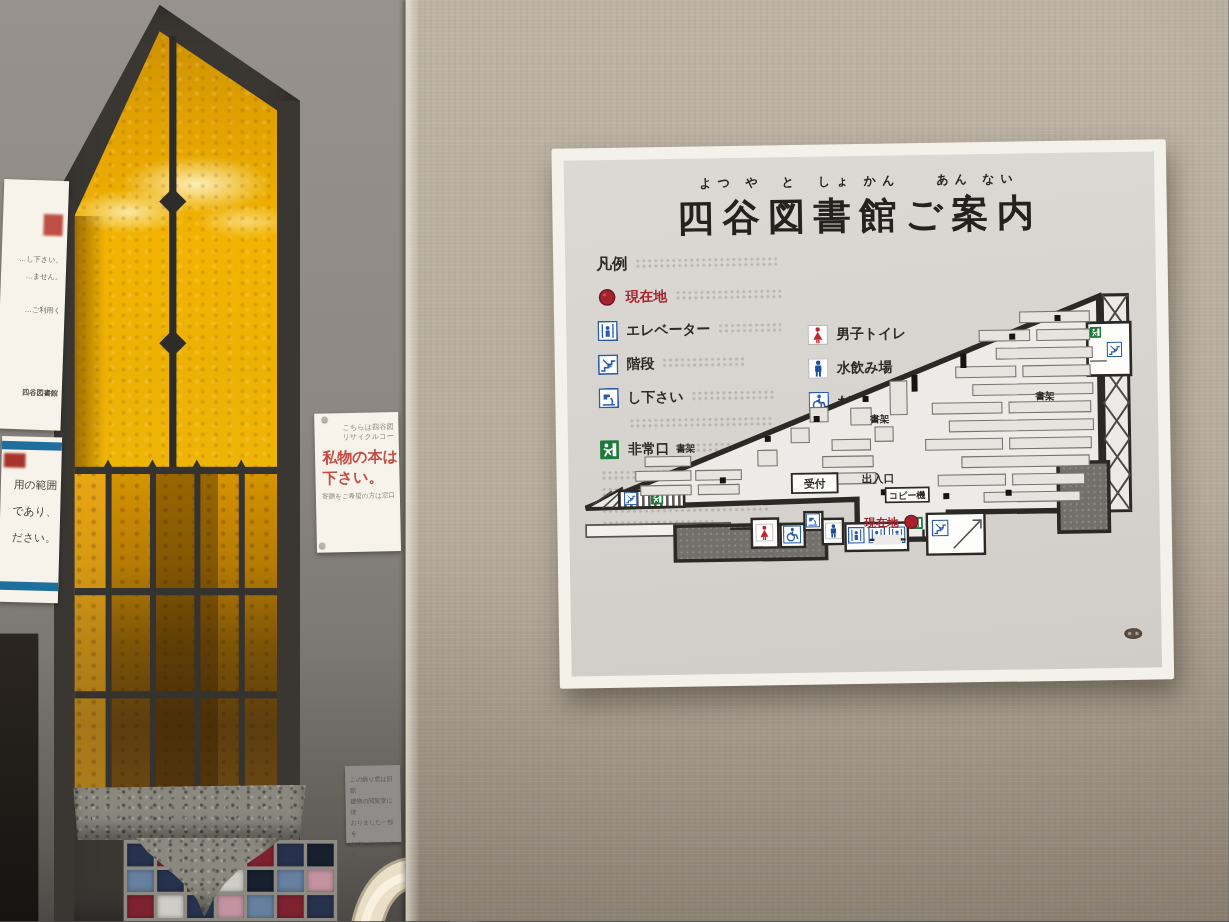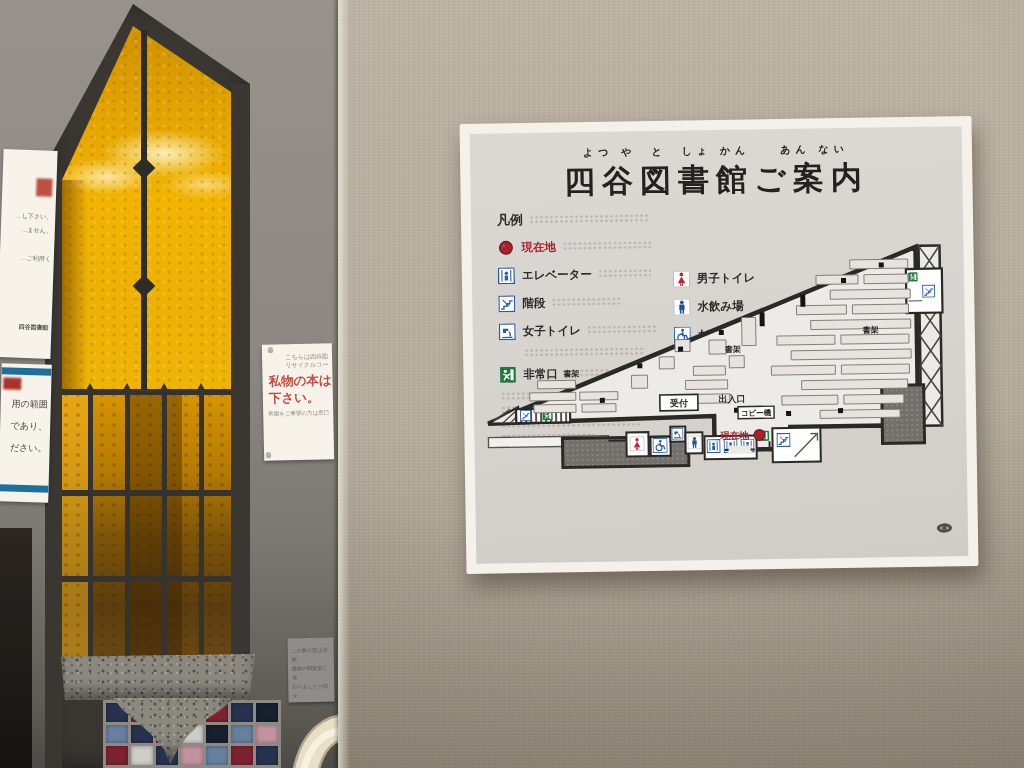--- a/index.html
+++ b/index.html
@@ -315,21 +315,21 @@
               <svg class="licon">
                   <use href="#sym-stairs"></use>
                 </svg>
               <span class="llabel">階段</span>
               <span class="braille" style="width:68px"></span>
             </div>
             <div class="lrow">
               <svg class="licon">
                   <use href="#sym-water"></use>
                 </svg>
-              <span class="llabel">女子トイレ</span>
+              <span class="llabel">し下さい</span>
               <span class="braille" style="width:70px"></span>
             </div>
             <div class="braille" style="width:120px;margin:0 0 6px 26px;display:block"></div>
             <div class="lrow">
               <svg class="licon">
                   <use href="#sym-exit"></use>
                 </svg>
               <span class="llabel">非常口</span>
               <span class="braille" style="width:44px"></span>
             </div>

